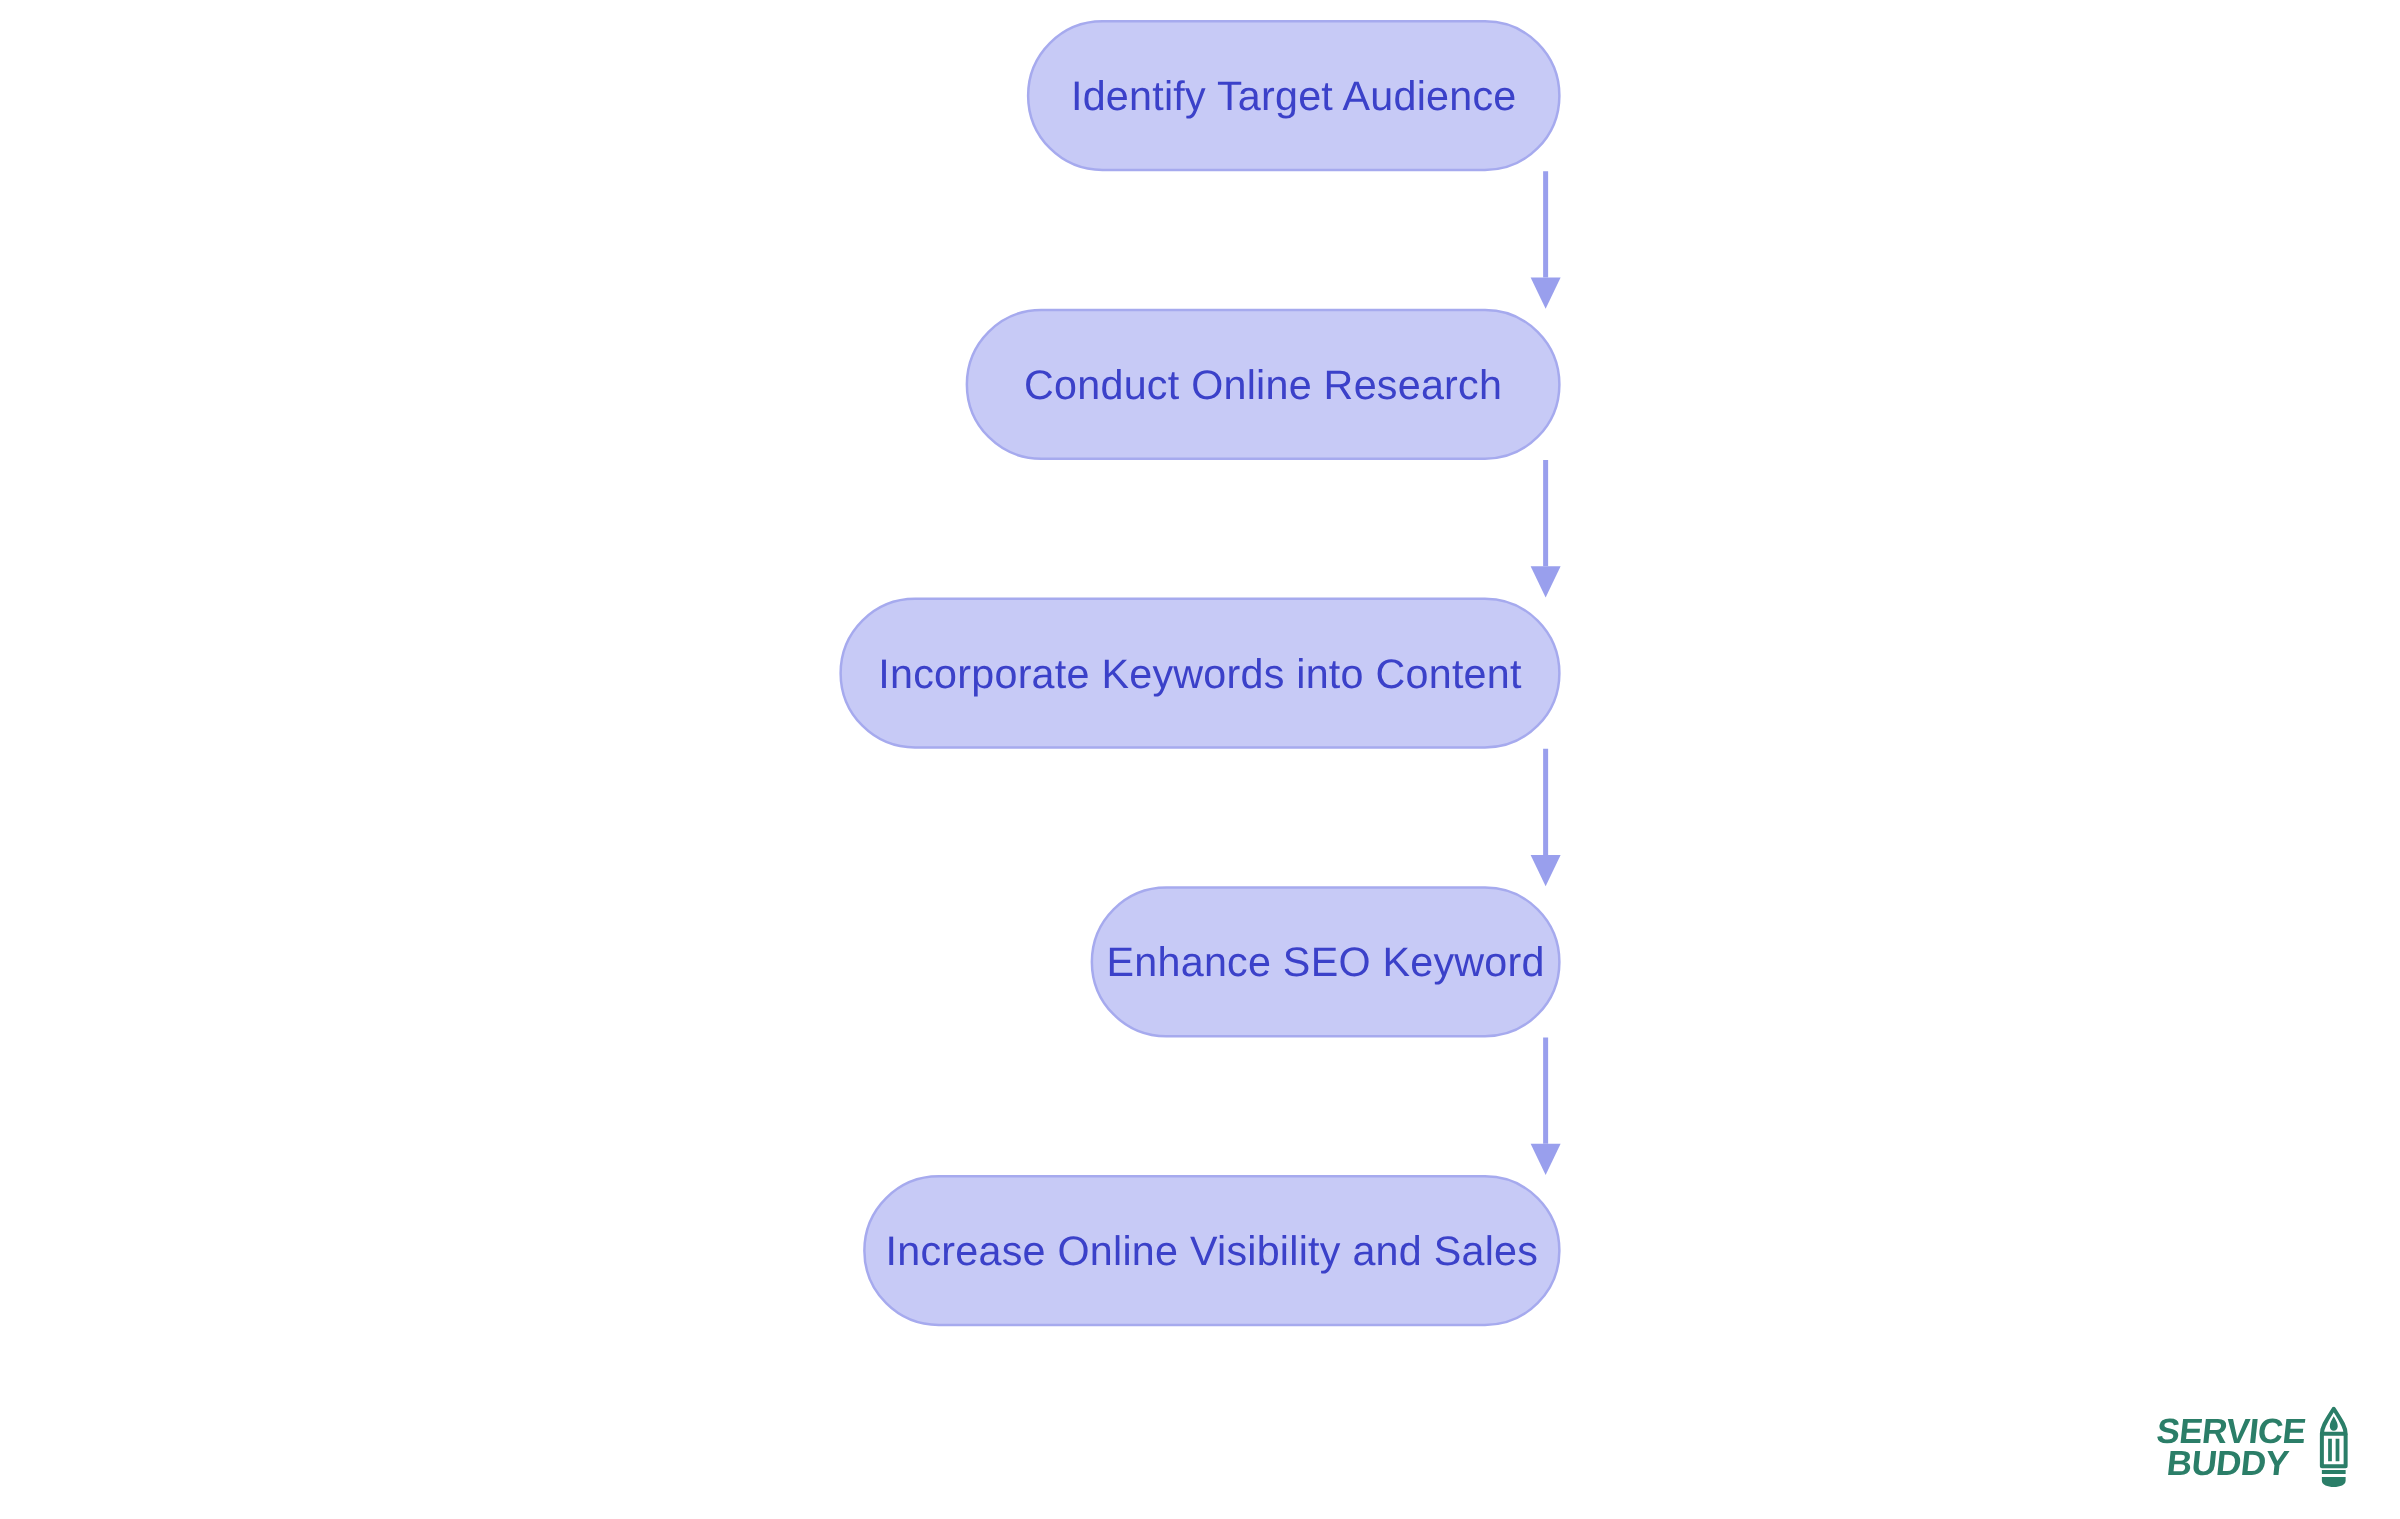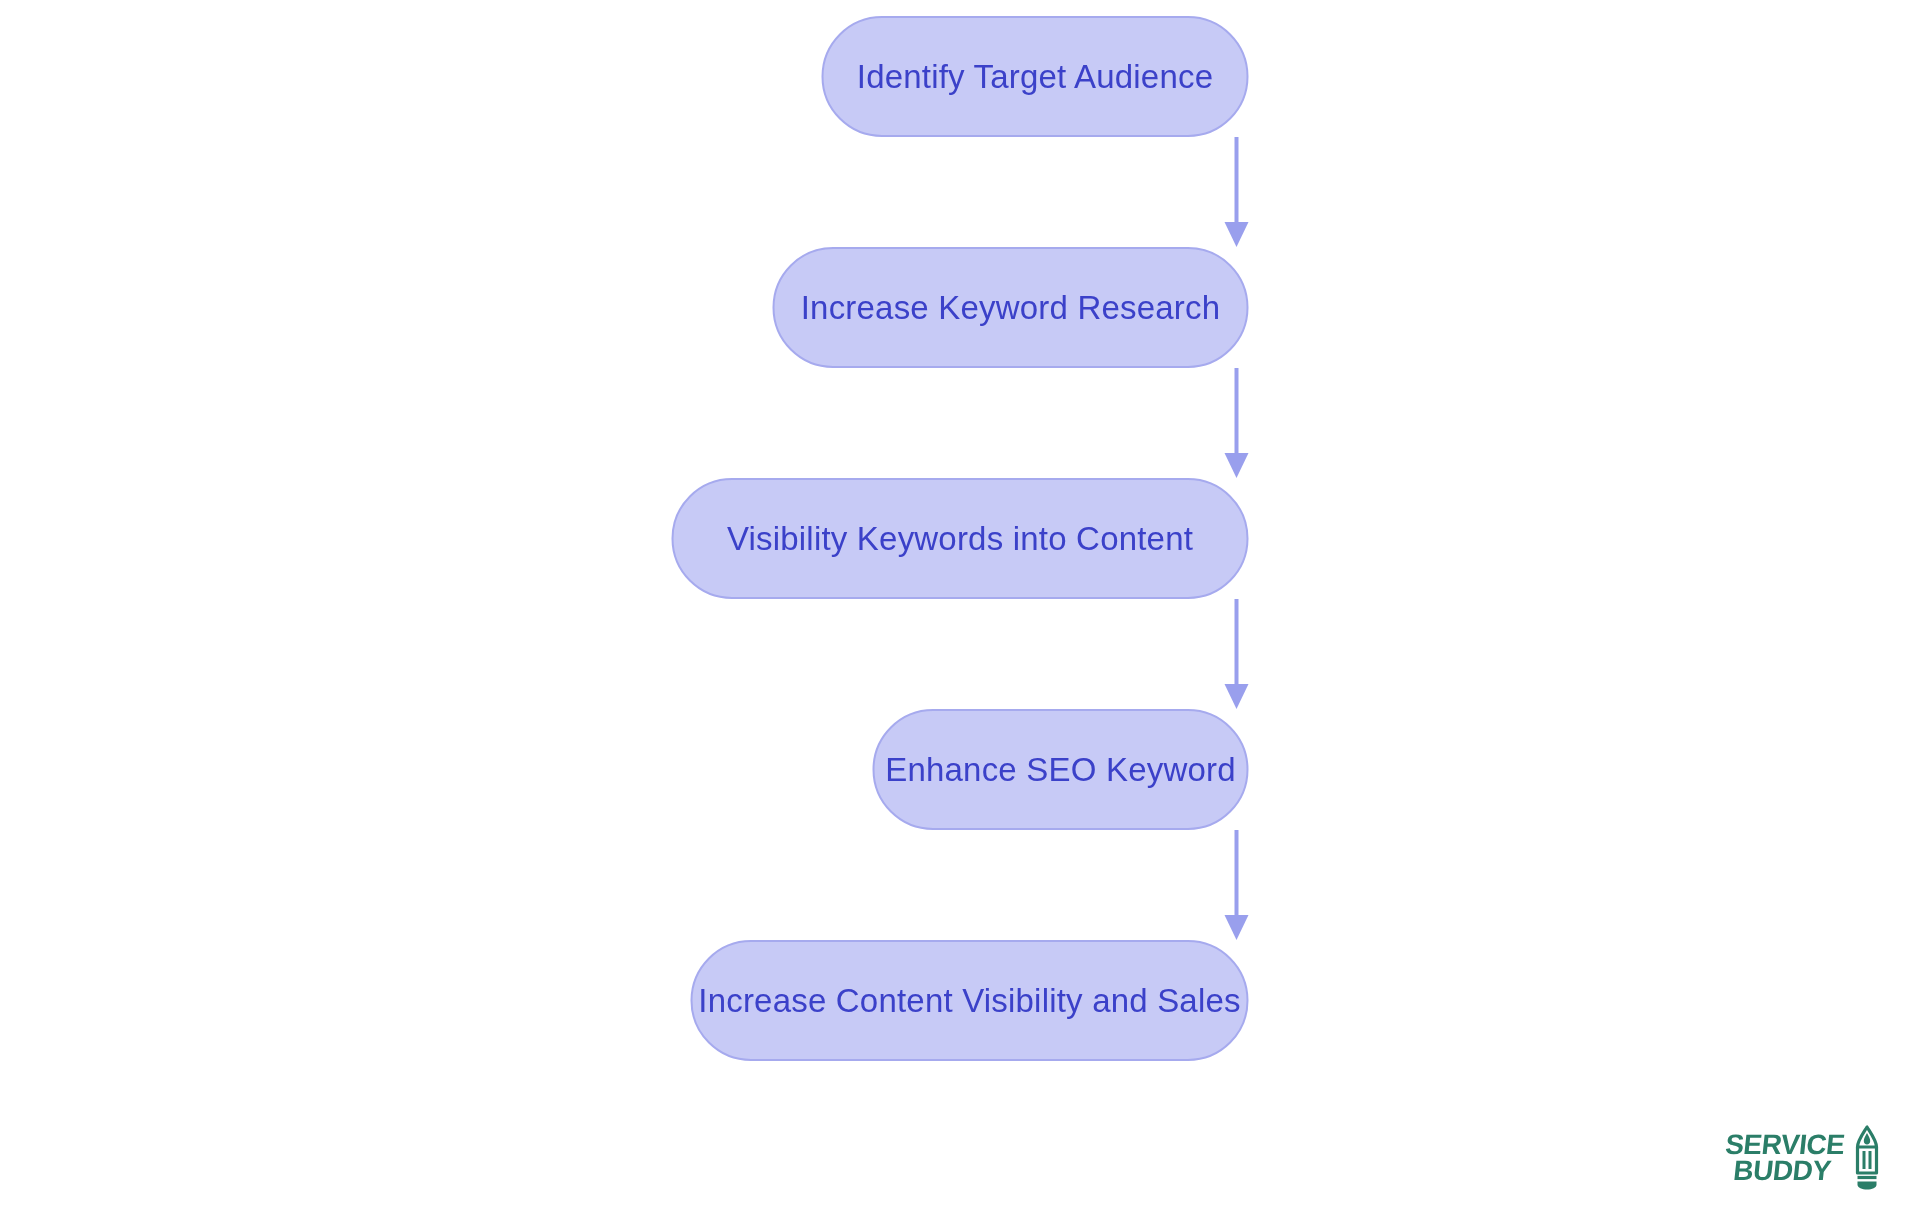--- a/index.html
+++ b/index.html
@@ -79,48 +79,48 @@
     <div class="node node-1">
       <span class="node-label">Identify Target Audience</span>
     </div>
 
     <div class="arrow">
       <span class="arrow-line"></span>
       <span class="arrow-head"></span>
     </div>
 
     <div class="node node-2">
-      <span class="node-label">Increase Keyword Research</span>
+      <span class="node-label">Conduct Online Research</span>
     </div>
 
     <div class="arrow">
       <span class="arrow-line"></span>
       <span class="arrow-head"></span>
     </div>
 
     <div class="node node-3">
-      <span class="node-label">Visibility Keywords into Content</span>
+      <span class="node-label">Incorporate Keywords into Content</span>
     </div>
 
     <div class="arrow">
       <span class="arrow-line"></span>
       <span class="arrow-head"></span>
     </div>
 
     <div class="node node-4">
       <span class="node-label">Enhance SEO Keyword</span>
     </div>
 
     <div class="arrow">
       <span class="arrow-line"></span>
       <span class="arrow-head"></span>
     </div>
 
     <div class="node node-5">
-      <span class="node-label">Increase Content Visibility and Sales</span>
+      <span class="node-label">Increase Online Visibility and Sales</span>
     </div>
 
   </div>
 
   <div class="logo">
     <div class="logo-text">
       <span class="logo-line1">SERVICE</span>
       <span class="logo-line2">BUDDY</span>
     </div>
     <svg class="pencil" width="30" height="66" viewBox="0 0 30 66" fill="none">

